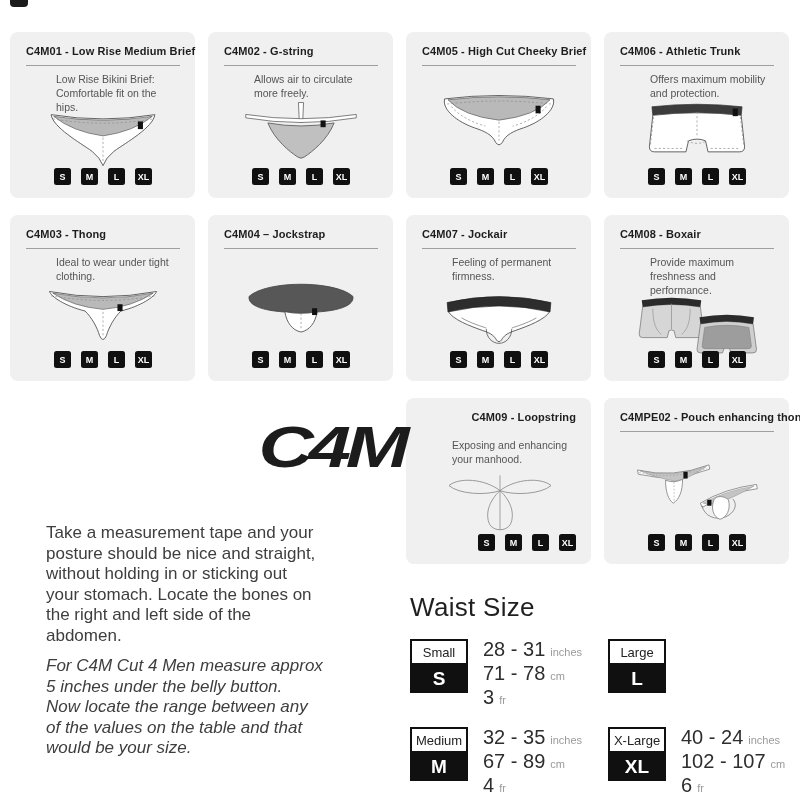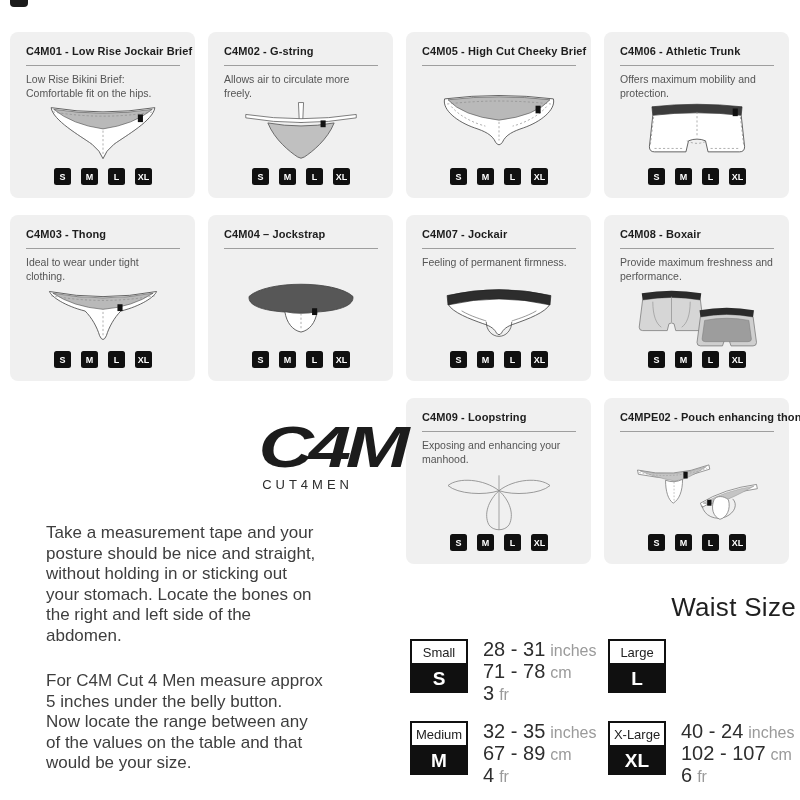--- a/index.html
+++ b/index.html
@@ -8,67 +8,67 @@
     background:#ffffff;font-family:"Liberation Sans",sans-serif;
     -webkit-font-smoothing:antialiased;
   }
   .top-mark{position:absolute;left:10px;top:0;width:18px;height:7px;background:#1b1b1b;border-radius:0 0 4px 4px;}
 
   
   .cards{position:absolute;left:10px;top:32px;display:grid;
     grid-template-columns:repeat(4,185px);grid-auto-rows:166px;gap:17px 13px;}
   .card{background:#f0f0f0;border-radius:8px;padding:13px 15px 0 16px;
     display:flex;flex-direction:column;box-sizing:border-box;}
-  .pos-r3c3{grid-column:3;grid-row:3;}
+  .pos-r3c3{grid-column:3;grid-row:3;align-items:flex-end;}
   .pos-r3c4{grid-column:4;grid-row:3;}
   .card-title{font-size:11px;font-weight:700;color:#1d1d1d;letter-spacing:.1px;white-space:nowrap;}
   .divider{height:1px;background:#9e9e9e;margin:8px 0 7px;}
-  .card-desc{font-size:10.5px;color:#555;line-height:1.32;}
+  .card-desc{font-size:10.5px;color:#555;line-height:1.32;margin-left:30px;}
   .illus{flex:1;display:flex;align-items:center;justify-content:center;min-height:0;}
   .illus svg{width:152px;height:68px;}
   .badges{display:flex;justify-content:center;gap:10px;margin-top:auto;padding-bottom:13px;}
   .badge{min-width:17px;height:17px;padding:0 2px;background:#101010;color:#fff;
     font-size:9px;font-weight:700;display:flex;align-items:center;justify-content:center;
     border-radius:2.5px;box-sizing:border-box;}
 
   
   .logo-block{position:absolute;left:33px;top:418px;width:320px;text-align:right;}
   .logo-text{font-size:58px;line-height:1;font-weight:800;font-style:italic;color:#1c1c1c;
     letter-spacing:-4px;transform:scaleX(1.32);transform-origin:50% 50%;}
   .logo-sub{font-size:13px;letter-spacing:4px;color:#2c2c2c;margin-top:1px;}
 
   
   .instructions{position:absolute;left:46px;top:523px;width:346px;
     font-size:17px;line-height:20.5px;color:#3e3e3e;}
   .instructions .para{white-space:pre-line;}
-  .instructions .para + .para{margin-top:25px;}
+  .instructions .para + .para{margin-top:10px;font-style:italic;}
 
   
   .waist{position:absolute;left:410px;top:592px;width:386px;}
-  .waist-title{font-size:26px;font-weight:500;color:#1f1f1f;letter-spacing:.3px;text-align:right;}
+  .waist-title{font-size:26px;font-weight:500;color:#1f1f1f;letter-spacing:.3px;}
   .waist-grid{margin-top:16px;display:grid;grid-template-columns:198px 1fr;row-gap:16px;}
   .entry{display:flex;align-items:flex-start;}
   .size-box{width:58px;flex:none;}
   .size-name{box-sizing:border-box;border:2px solid #101010;background:#fff;height:26px;
     display:flex;align-items:center;justify-content:center;font-size:13px;color:#222;}
   .size-letter{background:#101010;height:28px;display:flex;align-items:center;justify-content:center;
     color:#fff;font-size:19px;font-weight:700;}
   .vals{margin-left:15px;padding-top:0;}
   .val-line{font-size:20px;color:#2e2e2e;line-height:21px;white-space:nowrap;}
-  .unit{font-size:16px;color:#9a9a9a;margin-left:5px;}
+  .unit{font-size:11px;color:#9a9a9a;margin-left:5px;}
 </style>
 </head>
 <body>
 
 <div class="top-mark"></div>
 
 <div class="cards">
 
   <div class="card">
-    <div class="card-title">C4M01 - Low Rise Jockair Brief</div>
+    <div class="card-title">C4M01 - Low Rise Medium Brief</div>
     <div class="divider"></div>
     <div class="card-desc">Low Rise Bikini Brief: Comfortable fit on the hips.</div>
     <div class="illus">
       <svg viewBox="0 0 152 80">
         <path d="M15,9 Q76,19 137,9 C135,24 103,42 89,52 Q79,60 76,69 Q73,60 63,52 C49,42 17,24 15,9 Z" fill="#fff" stroke="#4a4a4a" stroke-width="1"></path>
         <path d="M18,11 Q76,20 134,11 Q112,29 76,34 Q40,29 18,11 Z" fill="#b9b9b9" stroke="#4a4a4a" stroke-width="0.7"></path>
         <path d="M17,14 Q76,24 135,14" fill="none" stroke="#8a8a8a" stroke-width="0.8" stroke-dasharray="2.5,2.5"></path>
         <path d="M76,36 L76,65" fill="none" stroke="#8a8a8a" stroke-width="0.8" stroke-dasharray="2.5,2.5"></path>
         <rect x="117" y="17" width="6" height="9" fill="#111"></rect>
       </svg>
@@ -272,21 +272,20 @@
       <span class="badge">M</span>
       <span class="badge">L</span>
       <span class="badge">XL</span>
     </div>
   </div>
 
 </div>
 
 <div class="logo-block">
   <div class="logo-text">C4M</div>
-  <div class="logo-sub">CUT4MEN</div>
 </div>
 
 <div class="instructions">
   <div class="para">Take a measurement tape and your
 posture should be nice and straight,
 without holding in or sticking out
 your stomach. Locate the bones on
 the right and left side of the
 abdomen.</div>
   <div class="para">For C4M Cut 4 Men measure approx

